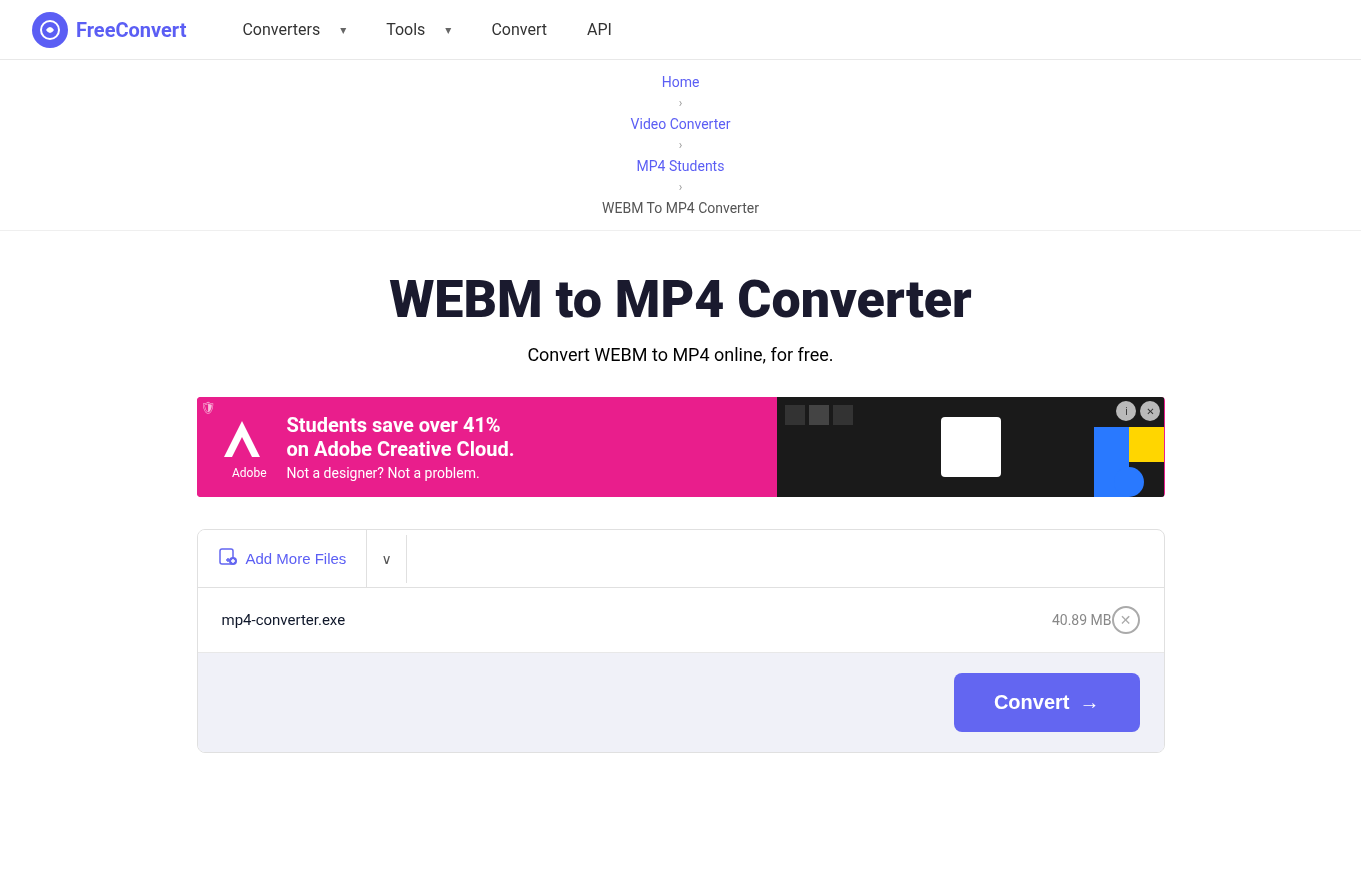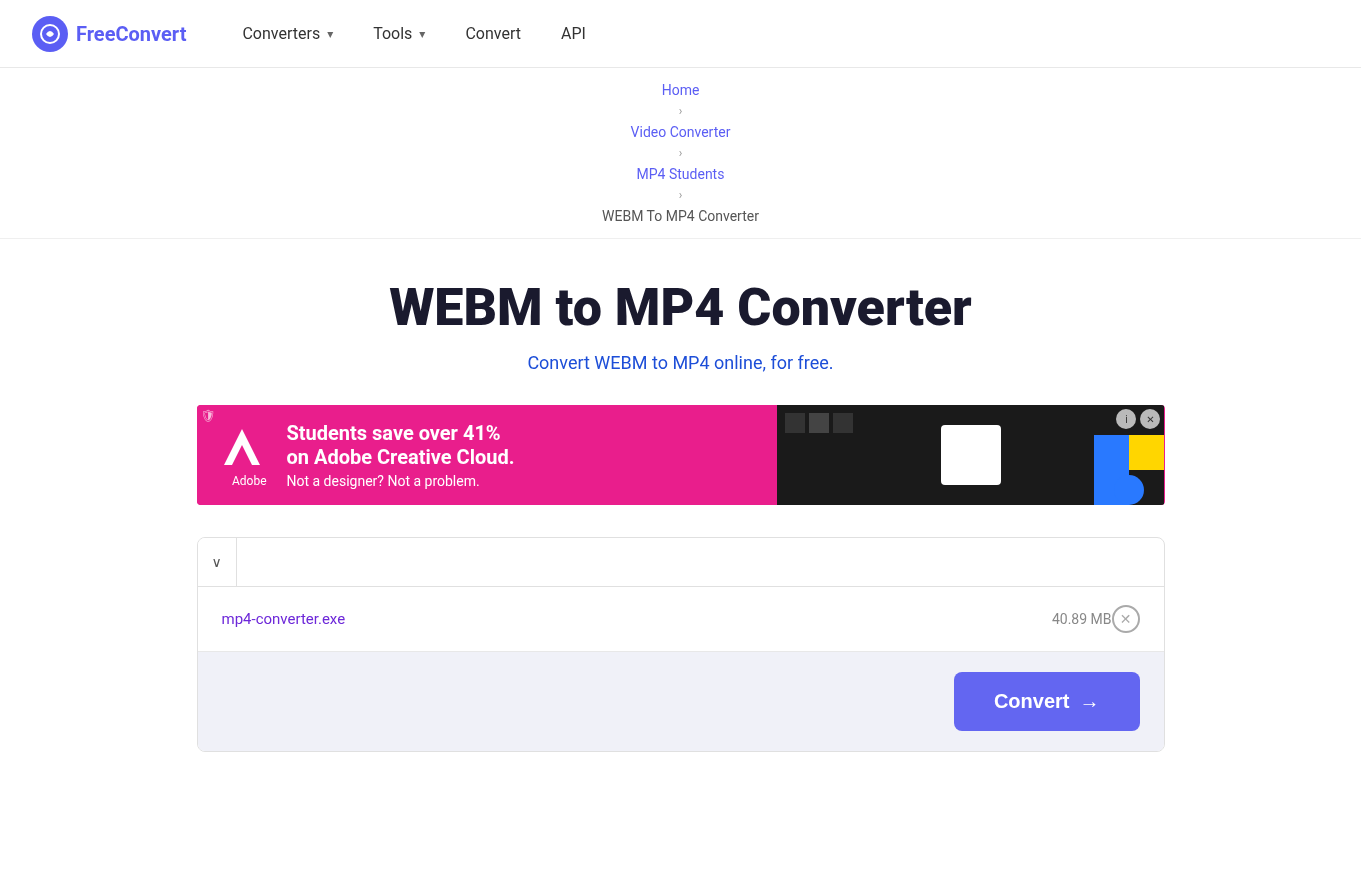--- a/index.html
+++ b/index.html
@@ -3,21 +3,21 @@
   <meta charset="utf-8">
   <style>
     * { box-sizing: border-box; margin: 0; padding: 0; }
     body { font-family: -apple-system, BlinkMacSystemFont, 'Segoe UI', Roboto, sans-serif; background: #fff; color: #222; }
 
     
     .header {
       display: flex;
       align-items: center;
       padding: 0 32px;
-      height: 68px;
+      height: 60px;
       border-bottom: 1px solid #e8e8e8;
       background: #fff;
     }
     .logo {
       display: flex;
       align-items: center;
       gap: 8px;
       text-decoration: none;
       margin-right: 40px;
     }
@@ -41,21 +41,21 @@
     .logo-text span { color: #5b5ef4; }
     .nav {
       display: flex;
       align-items: center;
       gap: 8px;
       flex: 1;
     }
     .nav-item {
       display: flex;
       align-items: center;
-      gap: 7px;
+      gap: 20px;
       padding: 8px 16px;
       font-size: 16px;
       color: #333;
       cursor: pointer;
       border-radius: 4px;
       text-decoration: none;
     }
     .nav-chevron { font-size: 12px; color: #666; }
 
     
@@ -89,21 +89,21 @@
     }
     .page-title {
       font-size: 52px;
       font-weight: 900;
       color: #1a1a2e;
       line-height: 1.1;
       margin-bottom: 16px;
     }
     .page-subtitle {
       font-size: 18px;
-      color: #1d4ed8;
+      color: #000000;
     }
 
     
     .ad-banner {
       width: 100%;
       height: 100px;
       background: #e91e8c;
       border-radius: 4px;
       margin-bottom: 32px;
       display: flex;
@@ -235,21 +235,21 @@
     
     .file-row {
       display: flex;
       align-items: center;
       padding: 18px 24px;
       border-bottom: 1px solid #e8e8e8;
       background: #fff;
     }
     .file-name {
       font-size: 15px;
-      color: #6d28d9;
+      color: #0f172a;
       flex: 1;
     }
     .file-size {
       font-size: 14px;
       color: #888;
     }
     .remove-btn {
       width: 28px;
       height: 28px;
       border-radius: 50%;
@@ -368,20 +368,33 @@
       </div>
       <div style="background:#fff;width:60px;height:60px;border-radius:4px;"></div>
       <div class="ad-info">i</div>
       <div class="ad-close">✕</div>
     </div>
   </div>
 
   <div class="converter-box">
 
     <div class="toolbar">
+      <button class="add-files-btn">
+        <span class="add-files-icon">
+          <svg width="20" height="20" viewBox="0 0 20 20" fill="none">
+            <rect x="2" y="3" width="13" height="15" rx="2" stroke="#6366f1" stroke-width="1.5" fill="none"></rect>
+            <line x1="10" y1="12" x2="10" y2="16" stroke="#6366f1" stroke-width="1.5"></line>
+            <line x1="8" y1="14" x2="12" y2="14" stroke="#6366f1" stroke-width="1.5"></line>
+            <circle cx="15" cy="15" r="4" fill="#6366f1"></circle>
+            <line x1="13" y1="15" x2="17" y2="15" stroke="white" stroke-width="1.5"></line>
+            <line x1="15" y1="13" x2="15" y2="17" stroke="white" stroke-width="1.5"></line>
+          </svg>
+        </span>
+        <span>Add More Files</span>
+      </button>
       <button class="dropdown-arrow-btn">
         <span>∨</span>
       </button>
     </div>
 
     <div class="file-row">
       <span class="file-name">mp4-converter.exe</span>
       <span class="file-size">40.89 MB</span>
       <button class="remove-btn">
         <span>✕</span>

